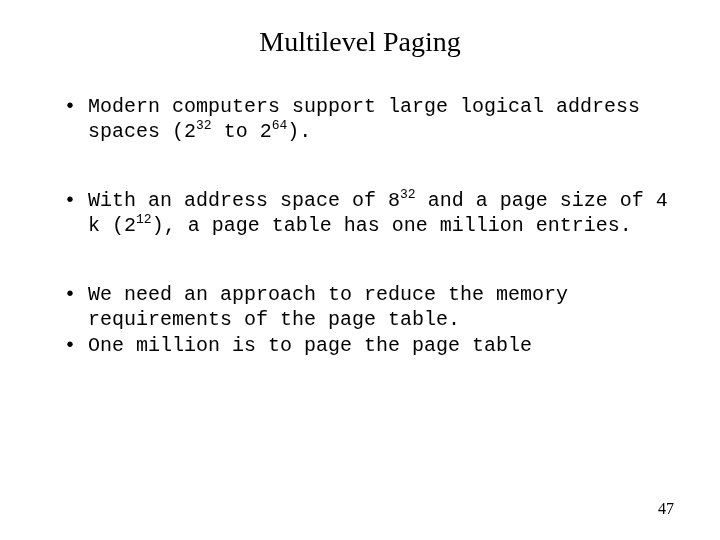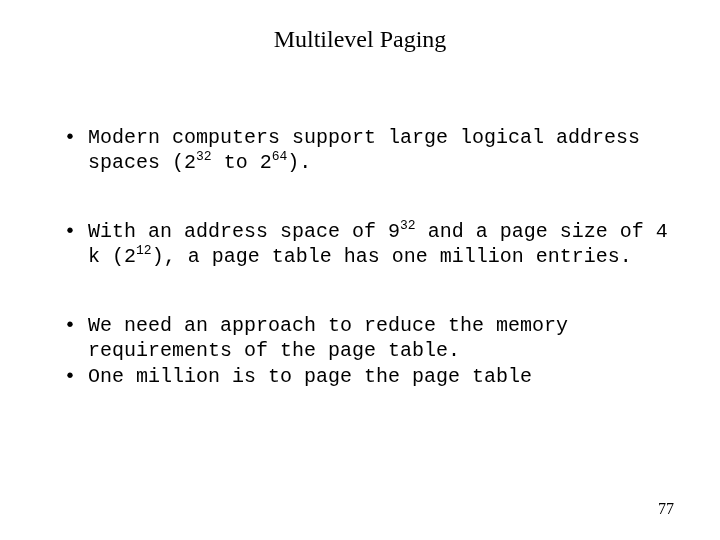--- a/index.html
+++ b/index.html
@@ -13,23 +13,23 @@
   }
   .slide {
     position: relative;
     width: 720px;
     height: 540px;
     box-sizing: border-box;
     padding: 20px 40px 20px 40px;
   }
   .title {
     text-align: center;
-    font-size: 24px;
+    font-size: 28px;
     margin-top: 6px;
-    margin-bottom: 72px;
+    margin-bottom: 36px;
   }
   ul.bullets {
     list-style: none;
     padding: 0;
     margin: 0 0 0 24px;
     font-size: 20px;
     line-height: 1.25;
     font-family: Liberation Mono, monospace;
   }
   ul.bullets > li {
@@ -69,30 +69,30 @@
   <ul class="bullets">
 
     <li>
       <span>
         <span>Modern computers support large logical address spaces (2</span><sup>32</sup><span> to 2</span><sup>64</sup><span>).</span>
       </span>
     </li>
 
     <li>
       <span>
-        <span>With an address space of 9</span><sup>32</sup><span> and a page size of 4 k (2</span><sup>12</sup><span>), a page table has one million entries.</span>
+        <span>With an address space of 8</span><sup>32</sup><span> and a page size of 4 k (2</span><sup>12</sup><span>), a page table has one million entries.</span>
       </span>
     </li>
 
 
     <li class="tight">
       <span>We need an approach to reduce the memory requirements of the page table.</span>
     </li>
 
     <li>
       <span>One million is to page the page table</span>
     </li>
 
   </ul>
 
-  <div class="pagenum">77</div>
+  <div class="pagenum">47</div>
 
 </div>
 
 </body></html>

